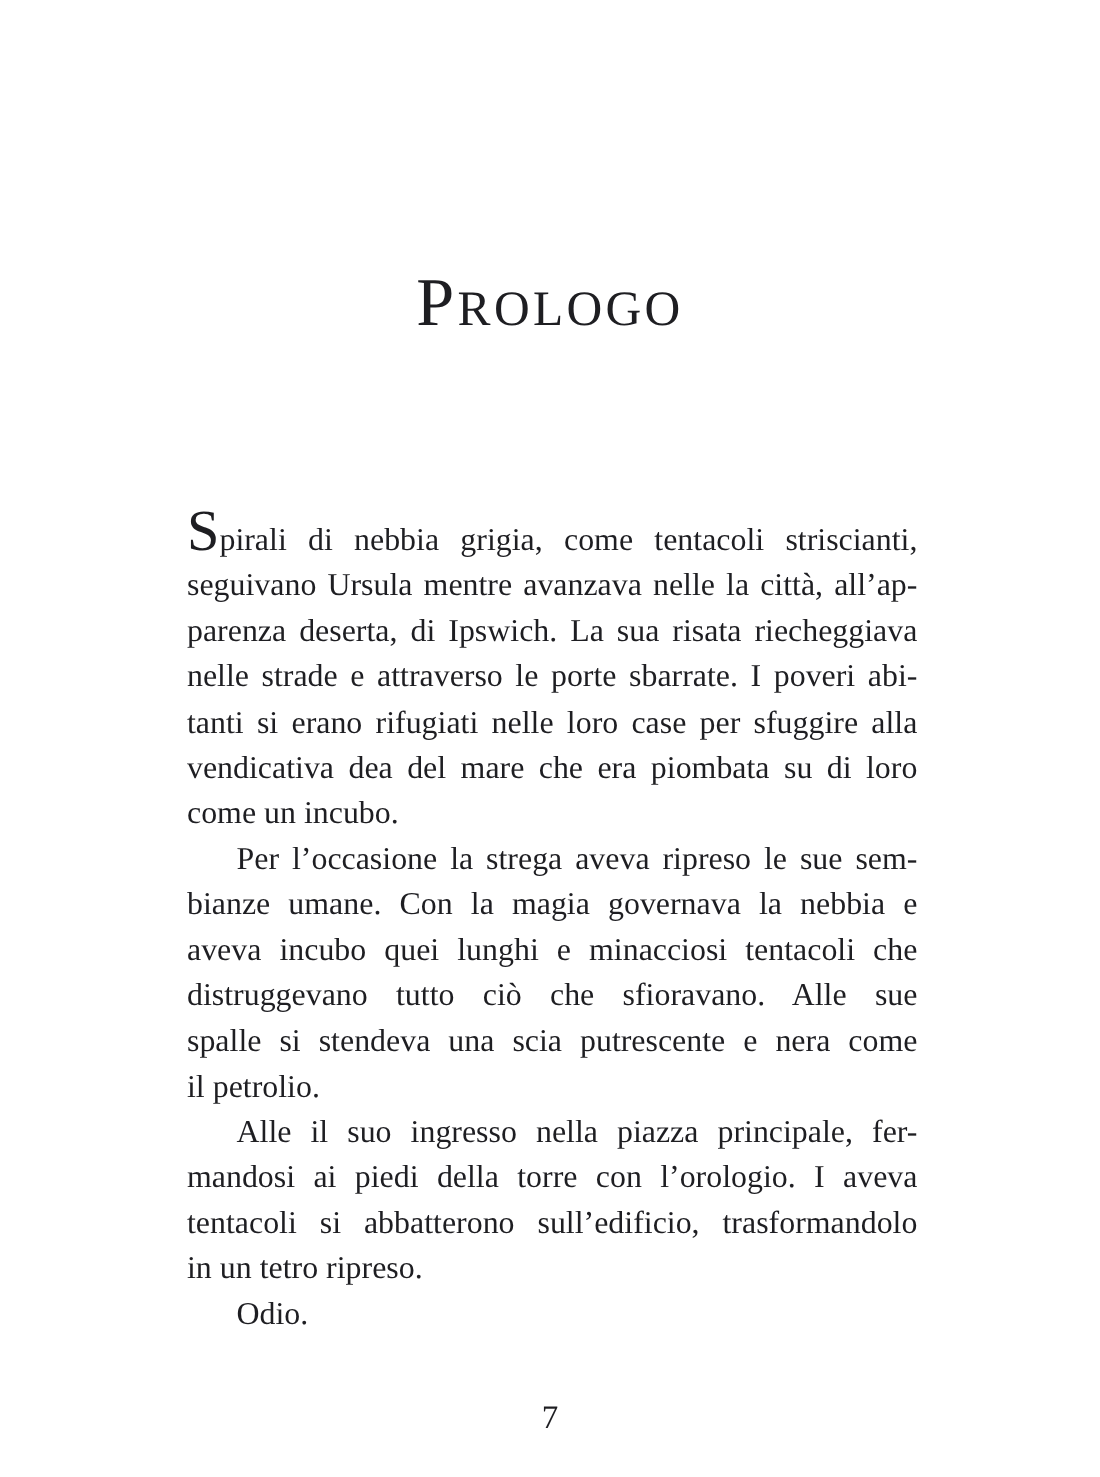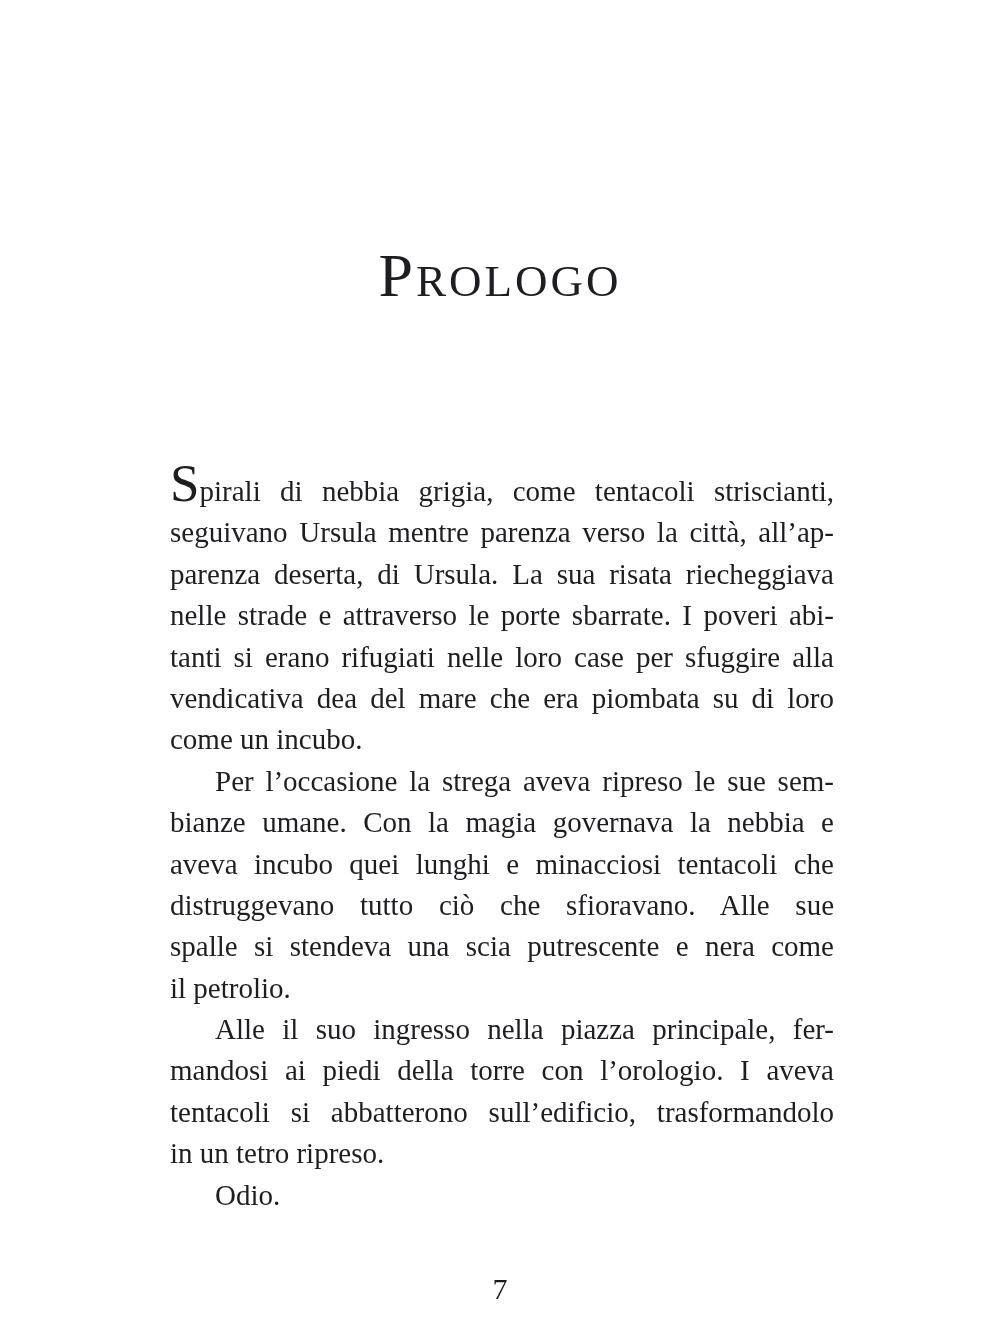--- a/index.html
+++ b/index.html
@@ -67,22 +67,22 @@
 </head>
 <body>
 
 <div class="page">
 
   <header class="title"><span class="t-init">P</span><span class="t-rest">ROLOGO</span></header>
 
   <main class="body" id="body-text">
       <div class="paragraph">
         <div class="line"><span class="dropcap">S</span>pirali di nebbia grigia, come tentacoli striscianti,</div>
-        <div class="line">seguivano Ursula mentre parenza verso la città, all’ap-</div>
-        <div class="line">parenza deserta, di Ursula. La sua risata riecheggiava</div>
+        <div class="line">seguivano Ursula mentre avanzava nelle la città, all’ap-</div>
+        <div class="line">parenza deserta, di Ipswich. La sua risata riecheggiava</div>
         <div class="line">nelle strade e attraverso le porte sbarrate. I poveri abi-</div>
         <div class="line">tanti si erano rifugiati nelle loro case per sfuggire alla</div>
         <div class="line">vendicativa dea del mare che era piombata su di loro</div>
         <div class="line para-end">come un incubo.</div>
       </div>
       <div class="paragraph">
         <div class="line indent">Per l’occasione la strega aveva ripreso le sue sem-</div>
         <div class="line">bianze umane. Con la magia governava la nebbia e</div>
         <div class="line">aveva incubo quei lunghi e minacciosi tentacoli che</div>
         <div class="line">distruggevano tutto ciò che sfioravano. Alle sue</div>

